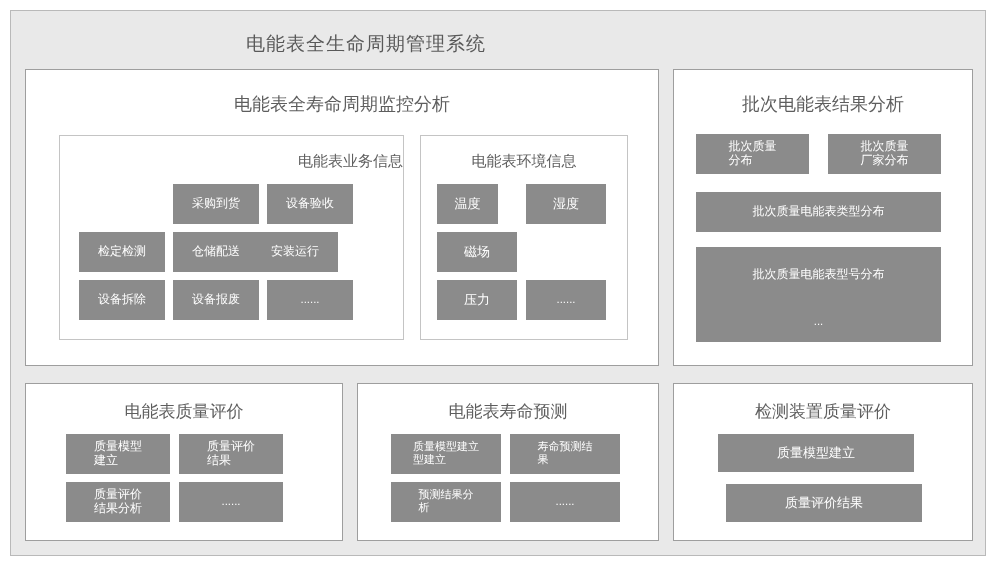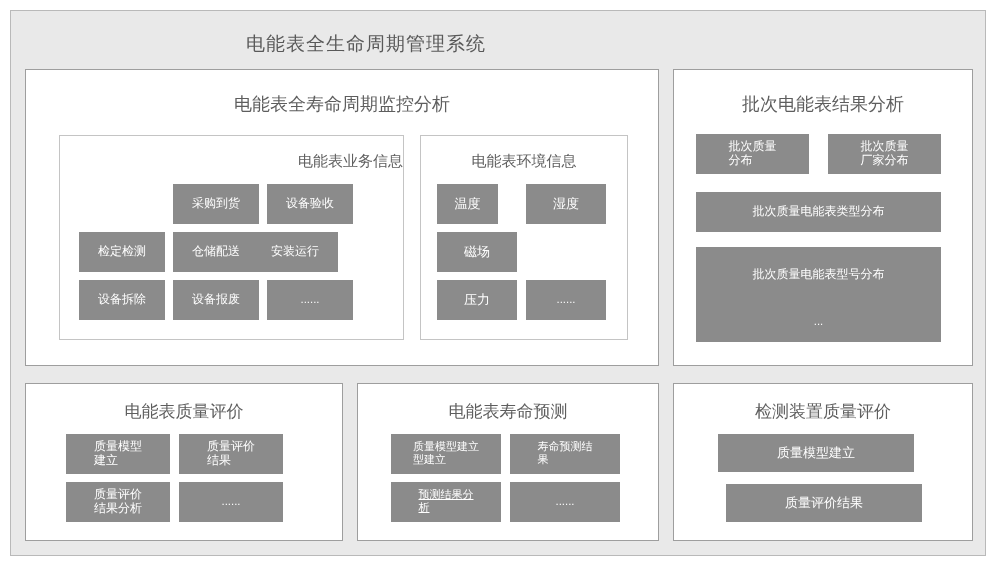--- a/index.html
+++ b/index.html
@@ -167,21 +167,21 @@
 结果分析</div>
     <div class="tile dots" style="left:153px; top:98px; width:104px; height:40px;">......</div>
   </div>
 
   <div class="panel" id="panel-life">
     <div class="panel-title">电能表寿命预测</div>
     <div class="tile t11" style="left:33px;  top:50px; width:110px; height:40px; white-space:pre-line;">质量模型建立
 型建立</div>
     <div class="tile t11" style="left:152px; top:50px; width:110px; height:40px; white-space:pre-line;">寿命预测结
 果</div>
-    <div class="tile t11" style="left:33px;  top:98px; width:110px; height:40px; white-space:pre-line;text-decoration:underline;">预测结果分
+    <div class="tile t11" style="left:33px;  top:98px; width:110px; height:40px; white-space:pre-line;">预测结果分
 析</div>
     <div class="tile dots" style="left:152px; top:98px; width:110px; height:40px;">......</div>
   </div>
 
   <div class="panel" id="panel-device">
     <div class="panel-title">检测装置质量评价</div>
     <div class="tile t13" style="left:44px; top:50px;  width:196px; height:38px;">质量模型建立</div>
     <div class="tile t13" style="left:52px; top:100px; width:196px; height:38px;">质量评价结果</div>
   </div>
 

